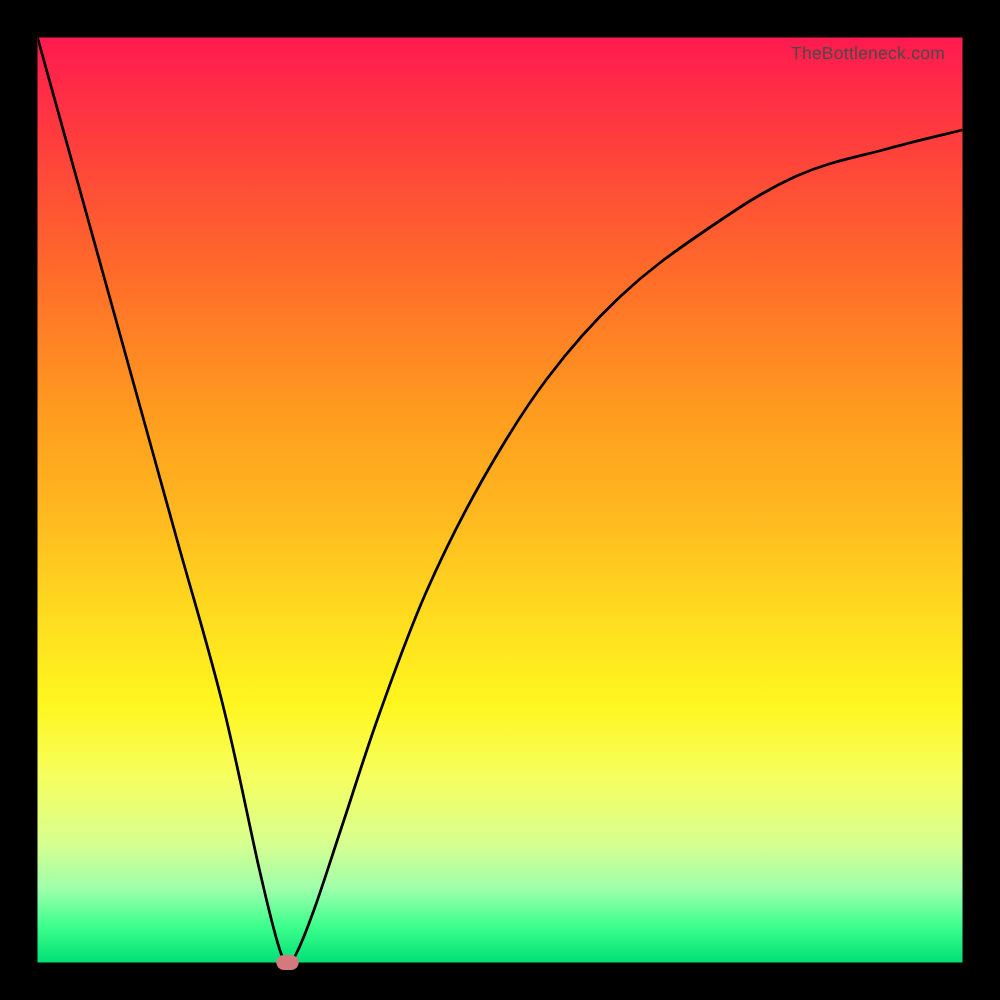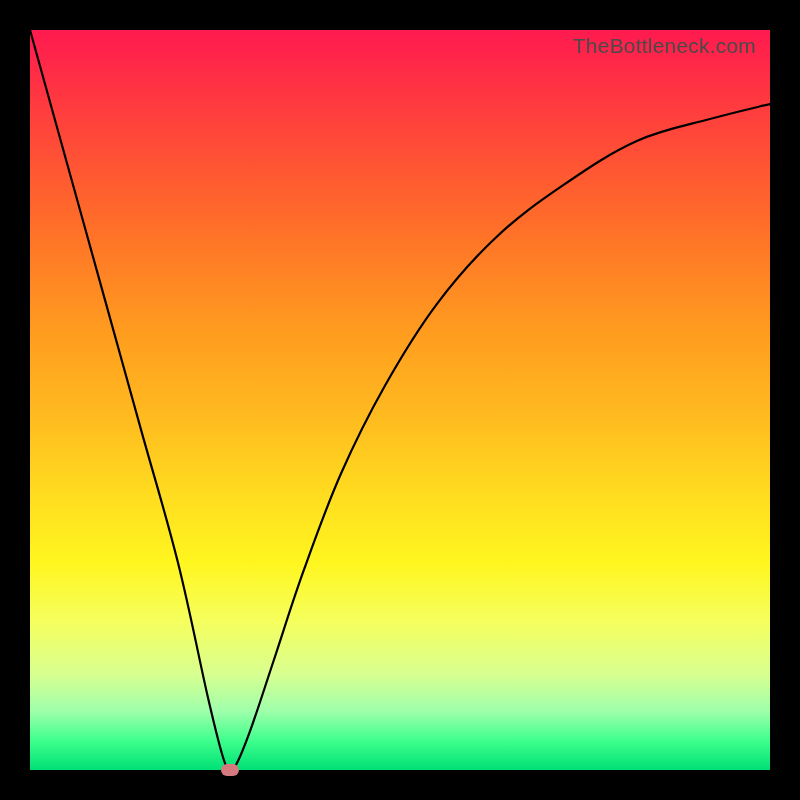--- a/index.html
+++ b/index.html
@@ -36,21 +36,21 @@
       #9fffab 92%,
       #3fff8c 96%,
       #00e076 100%
     );
   }
   .watermark {
     position: absolute;
     top: 4px;
     right: 14px;
     color: #4a4a4a;
-    font-size: 21px;
+    font-size: 14px;
     font-weight: 400;
     letter-spacing: 0.2px;
     user-select: none;
   }
   svg.curve {
     position: absolute;
     left: 0;
     top: 0;
     width: 740px;
     height: 740px;

